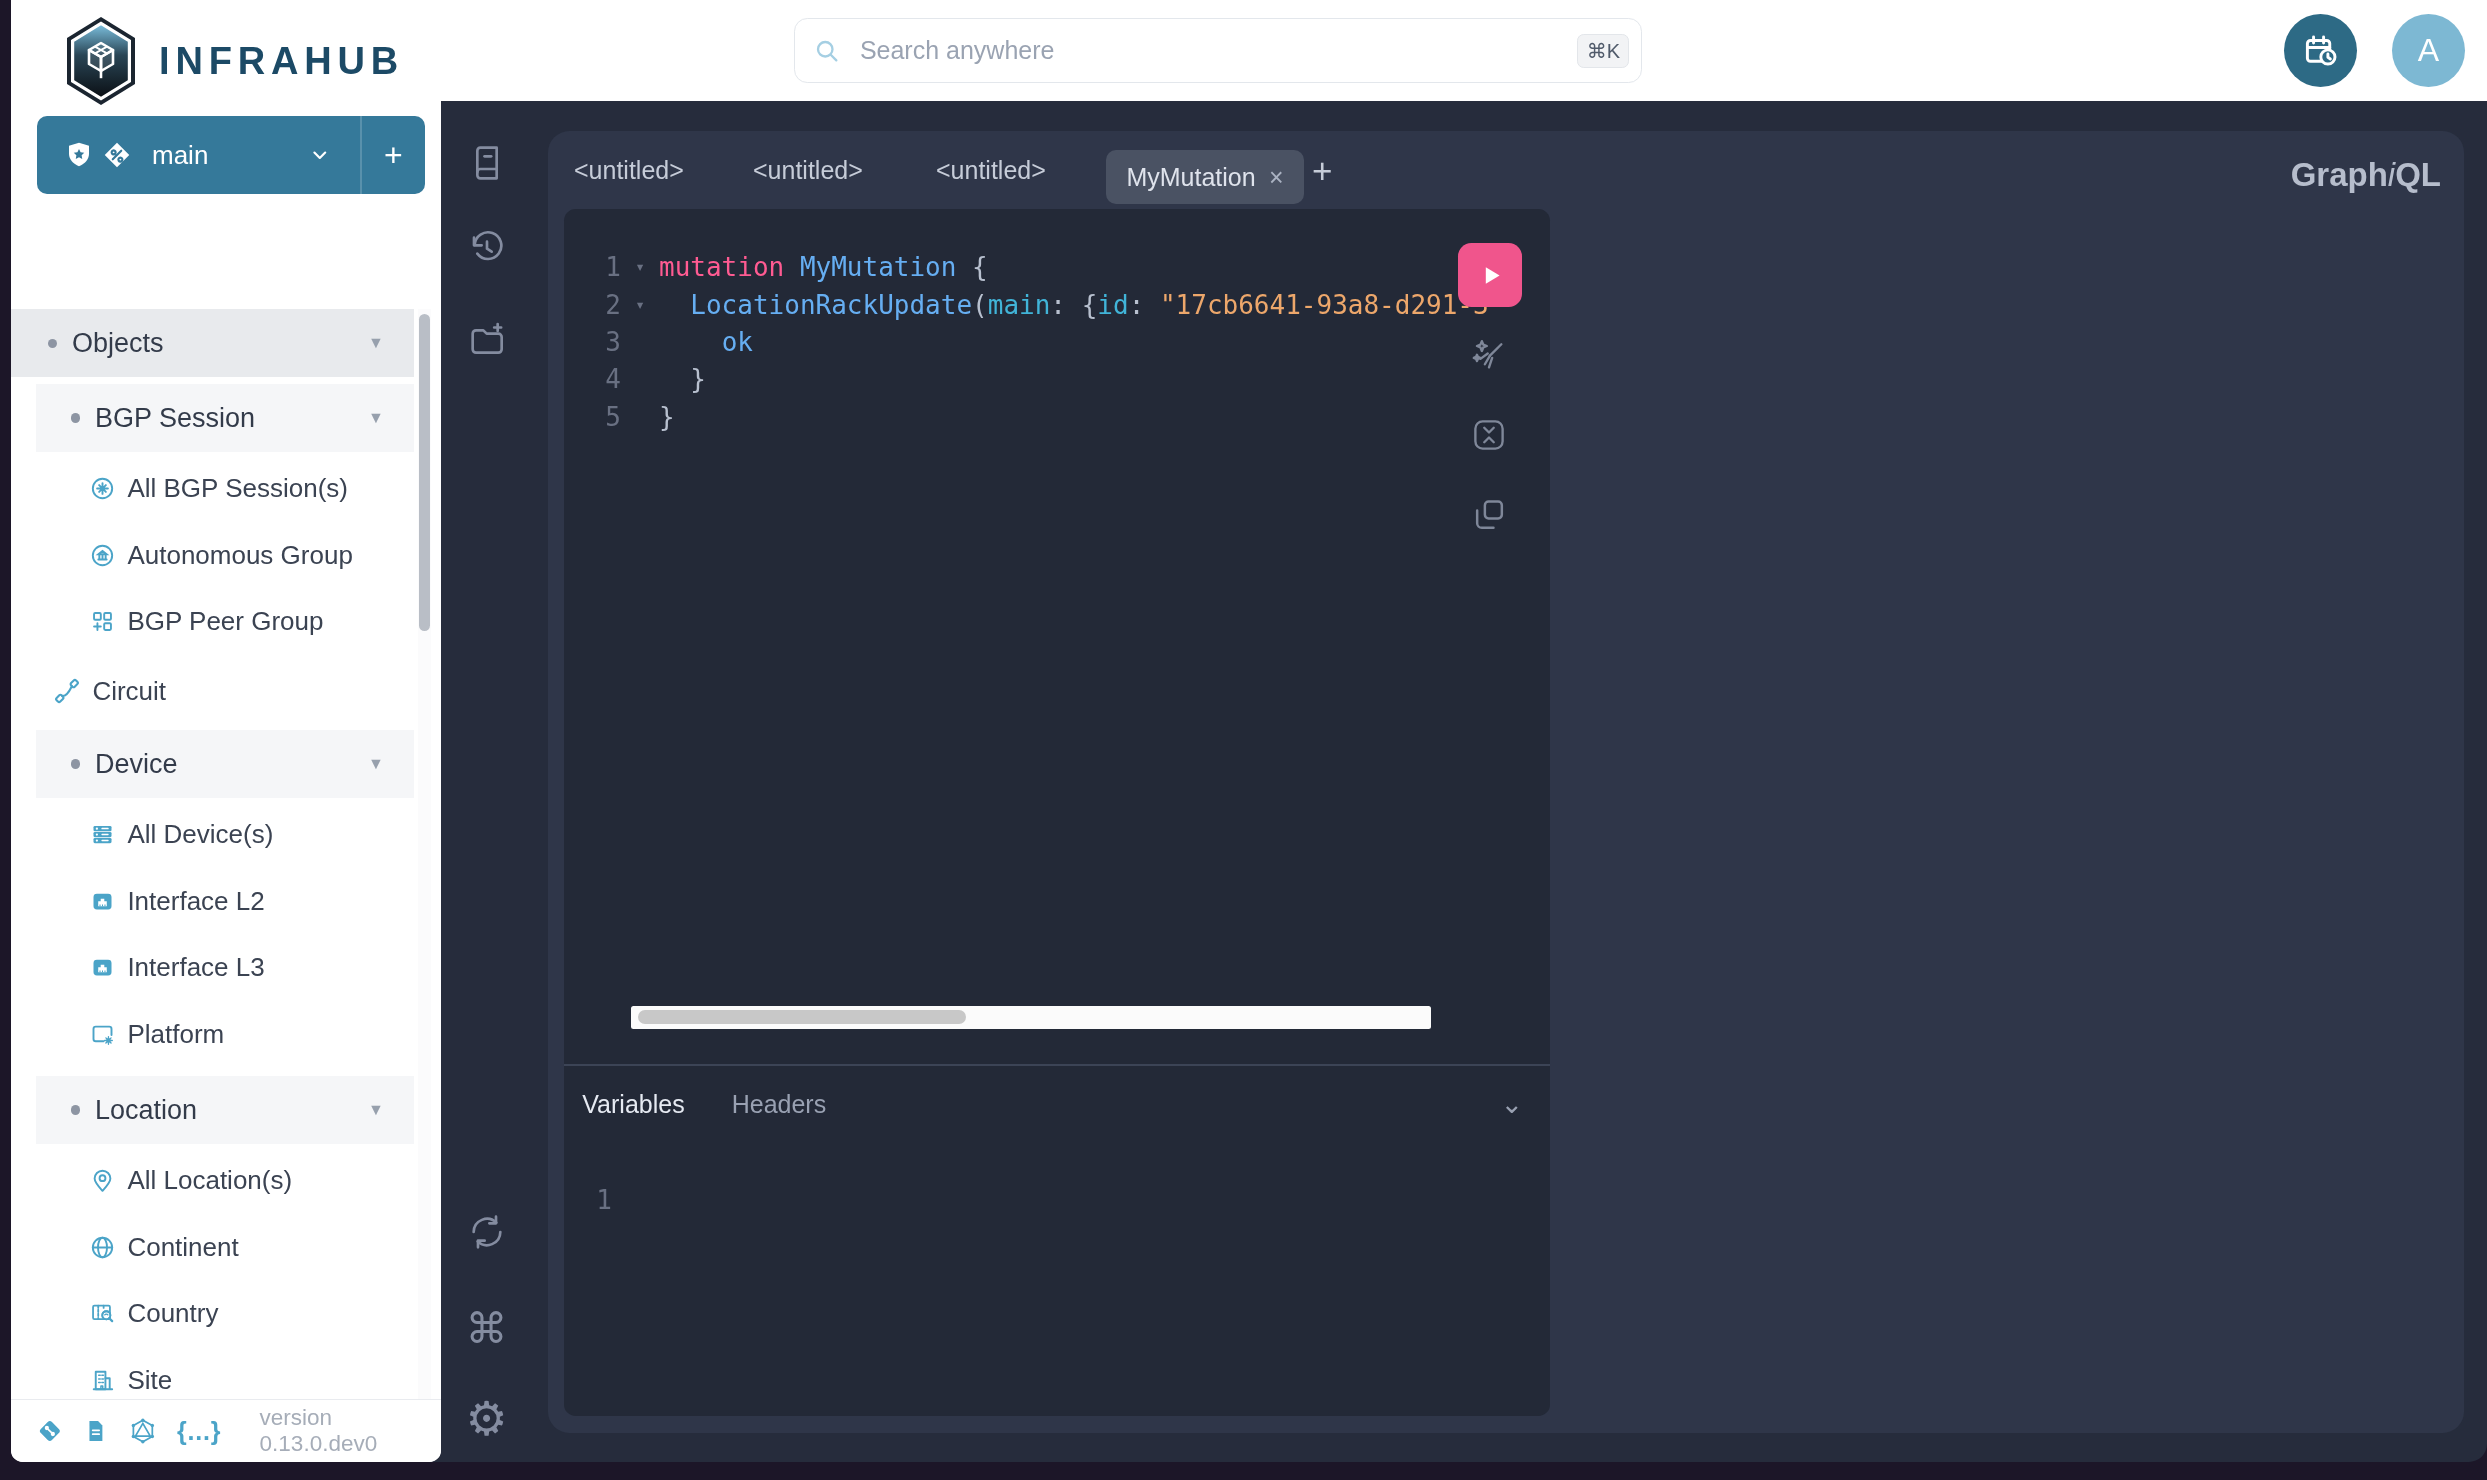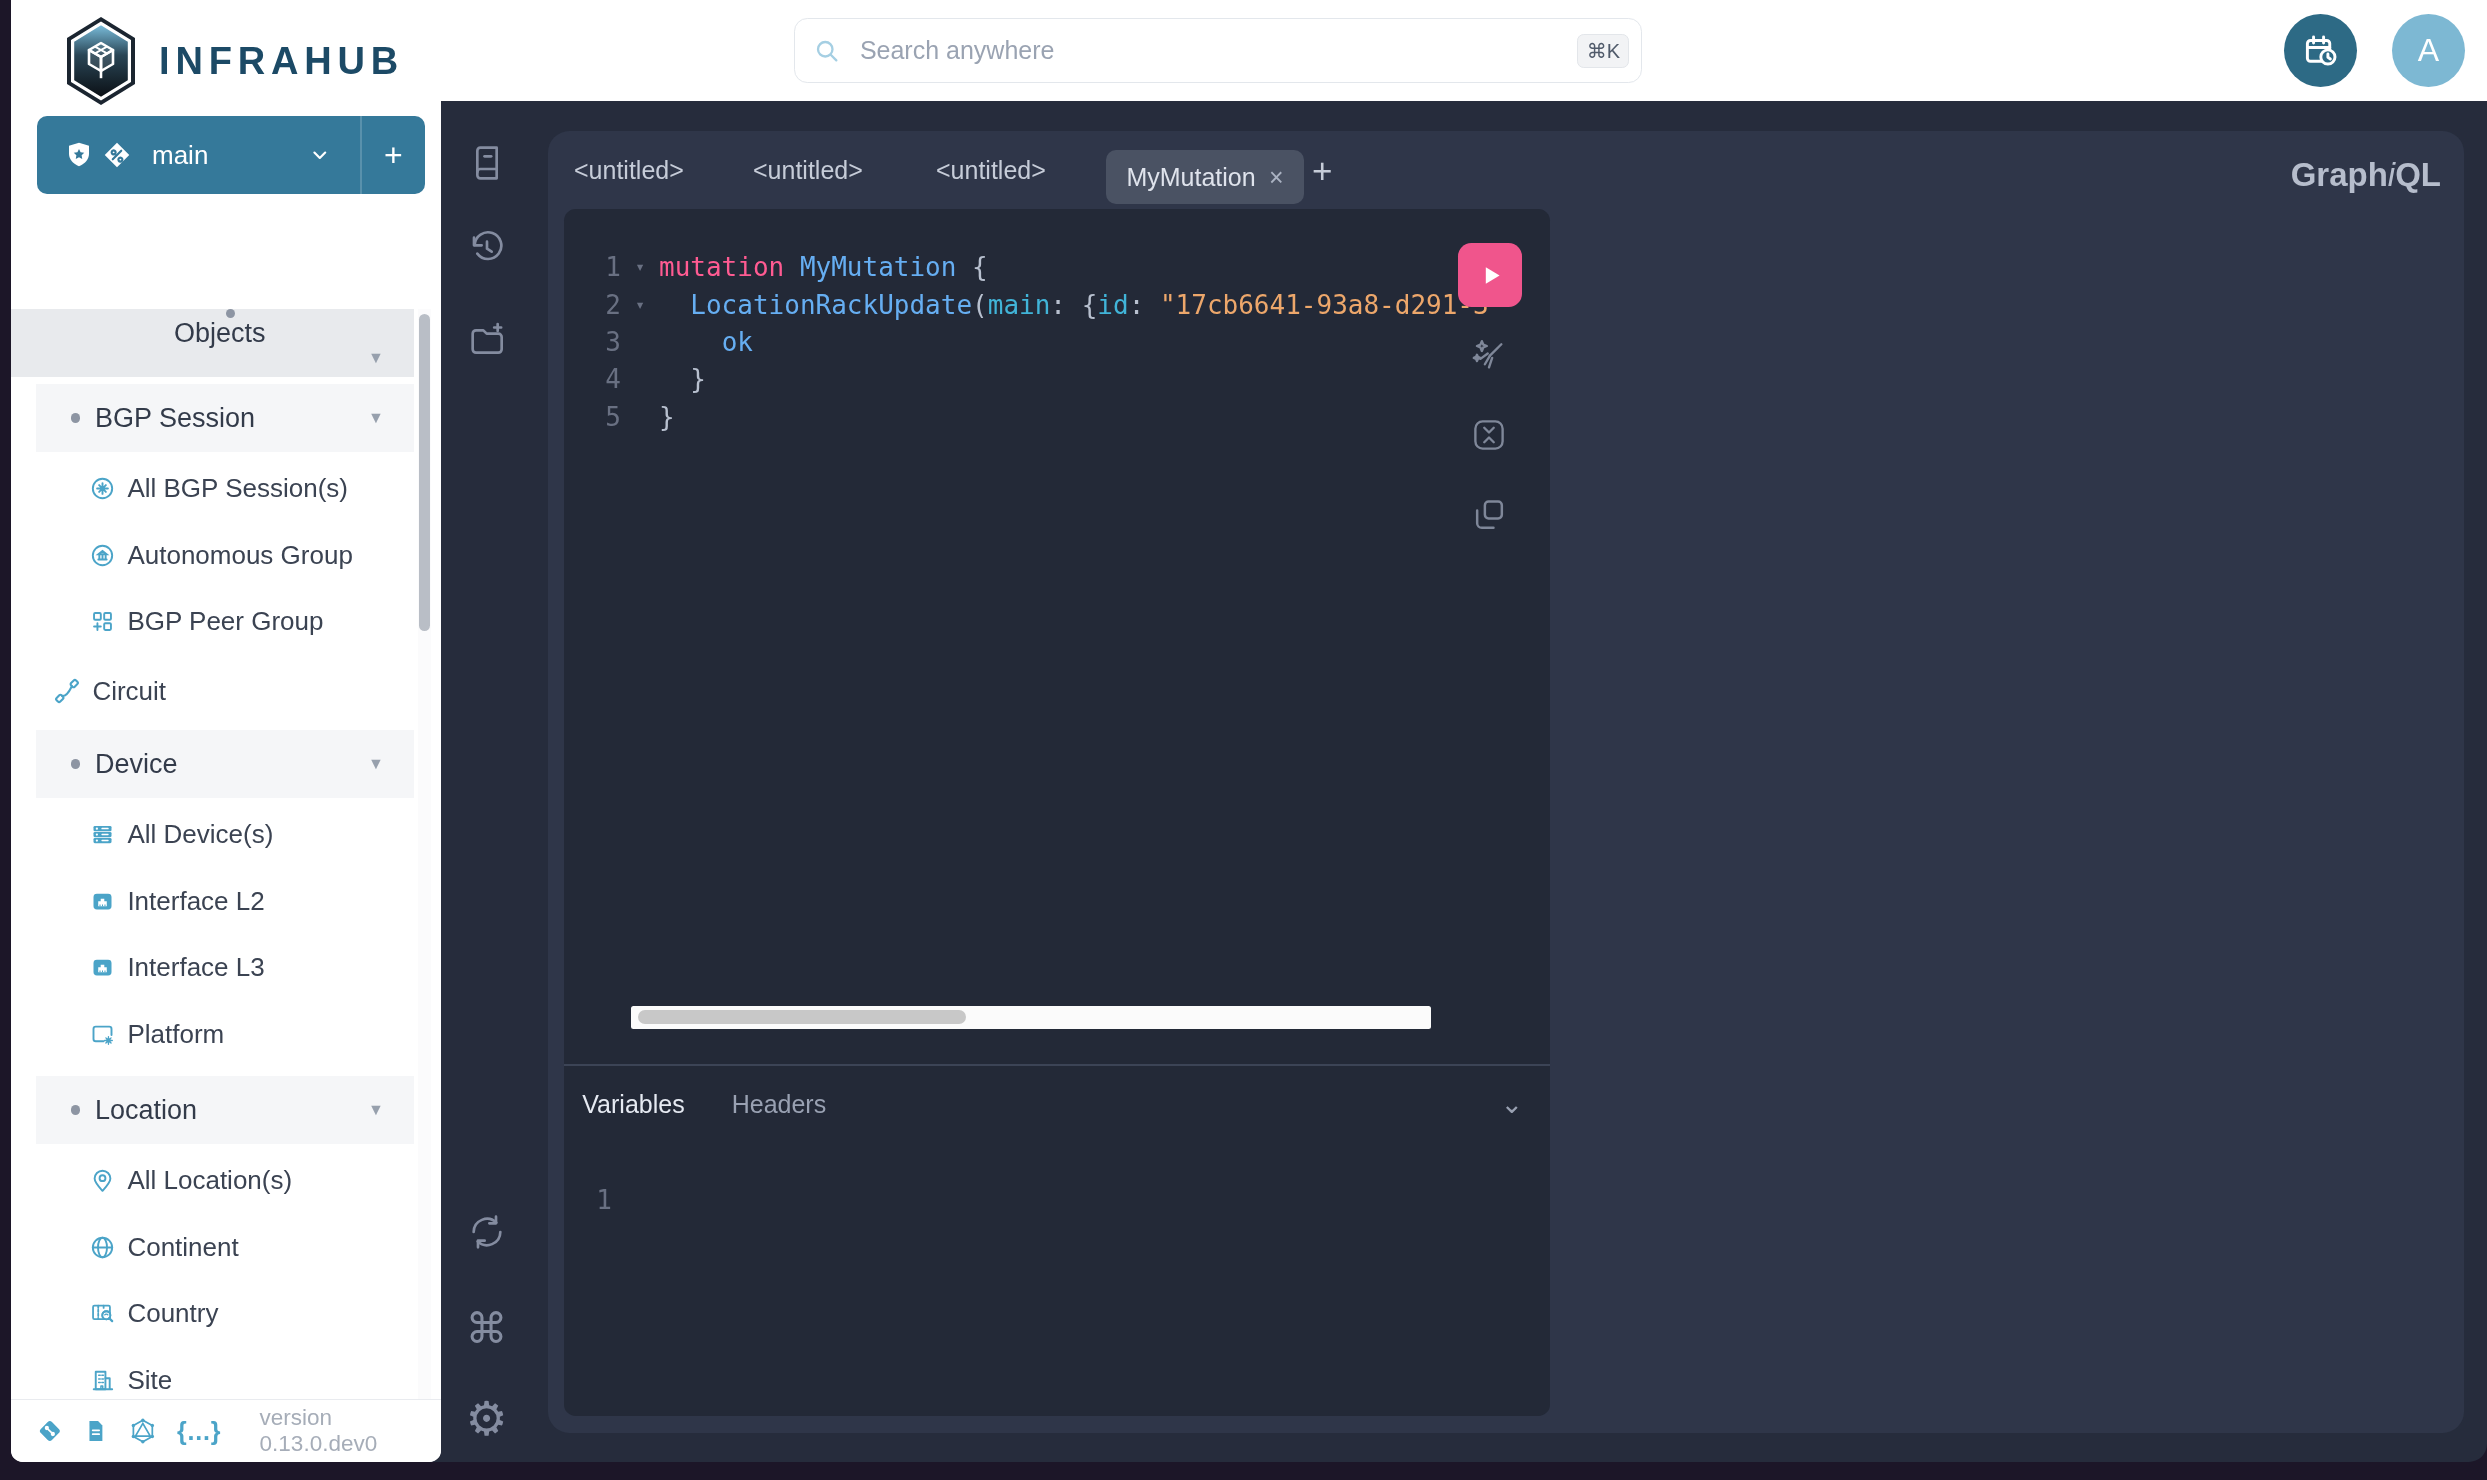--- a/index.html
+++ b/index.html
@@ -19,21 +19,21 @@
   .branch-div{width:1.7px;height:78px;background:rgba(255,255,255,.18);}
   .branch-plus{width:63px;text-align:center;color:#fff;font-size:32px;font-weight:300;}
   .side-search{position:absolute;left:0;top:215px;width:430px;height:87px;display:flex;align-items:center;border-bottom:1.7px solid #e7e9ee;}
   .side-search svg{margin-left:27.5px;}
   .side-search input{border:0;outline:0;background:transparent;font-size:25px;color:#3b4352;margin-left:18.3px;width:316px;font-family:"Liberation Sans",sans-serif;}
   .side-search input::placeholder{color:#9aa3b2;}
   .menu{position:absolute;left:0;top:301px;width:430px;height:1098px;overflow:hidden;}
   .m-row{position:absolute;display:flex;align-items:center;height:68px;cursor:pointer;}
   .m-full{left:0;width:403px;}
   .m-ind{left:25px;width:378px;}
-  .m-hdr0{background:#e8eaed;flex-direction:column;}
+  .m-hdr0{background:#e8eaed;}
   .m-hdr1{background:#f5f6f8;}
   .bullet{width:9.2px;height:9.2px;border-radius:50%;background:#8d95a3;flex:none;}
   .m-label{font-size:26px;color:#3b4352;}
   .g-label{font-size:27px;color:#333b4a;}
   .caret{margin-left:auto;margin-right:30px;font-size:16px;color:#97a0ad;}
   .m-ic{flex:none;display:flex;}
   .side-scroll-track{position:absolute;left:407px;top:309px;width:13.3px;height:1090px;background:#fbfbfc;}
   .side-scroll-thumb{position:absolute;left:408px;top:314px;width:10.8px;height:317px;background:#b9bec6;border-radius:5.8px;}
   .side-footer{position:absolute;left:0;top:1399px;width:430px;height:63px;background:#fff;border-top:1.7px solid #e9ebef;display:flex;align-items:center;gap:20px;padding-left:25px;box-sizing:border-box;border-radius:0 0 11.6px 11.6px;}
   .version{color:#a6adb8;font-size:22.5px;margin-left:18.3px;}

